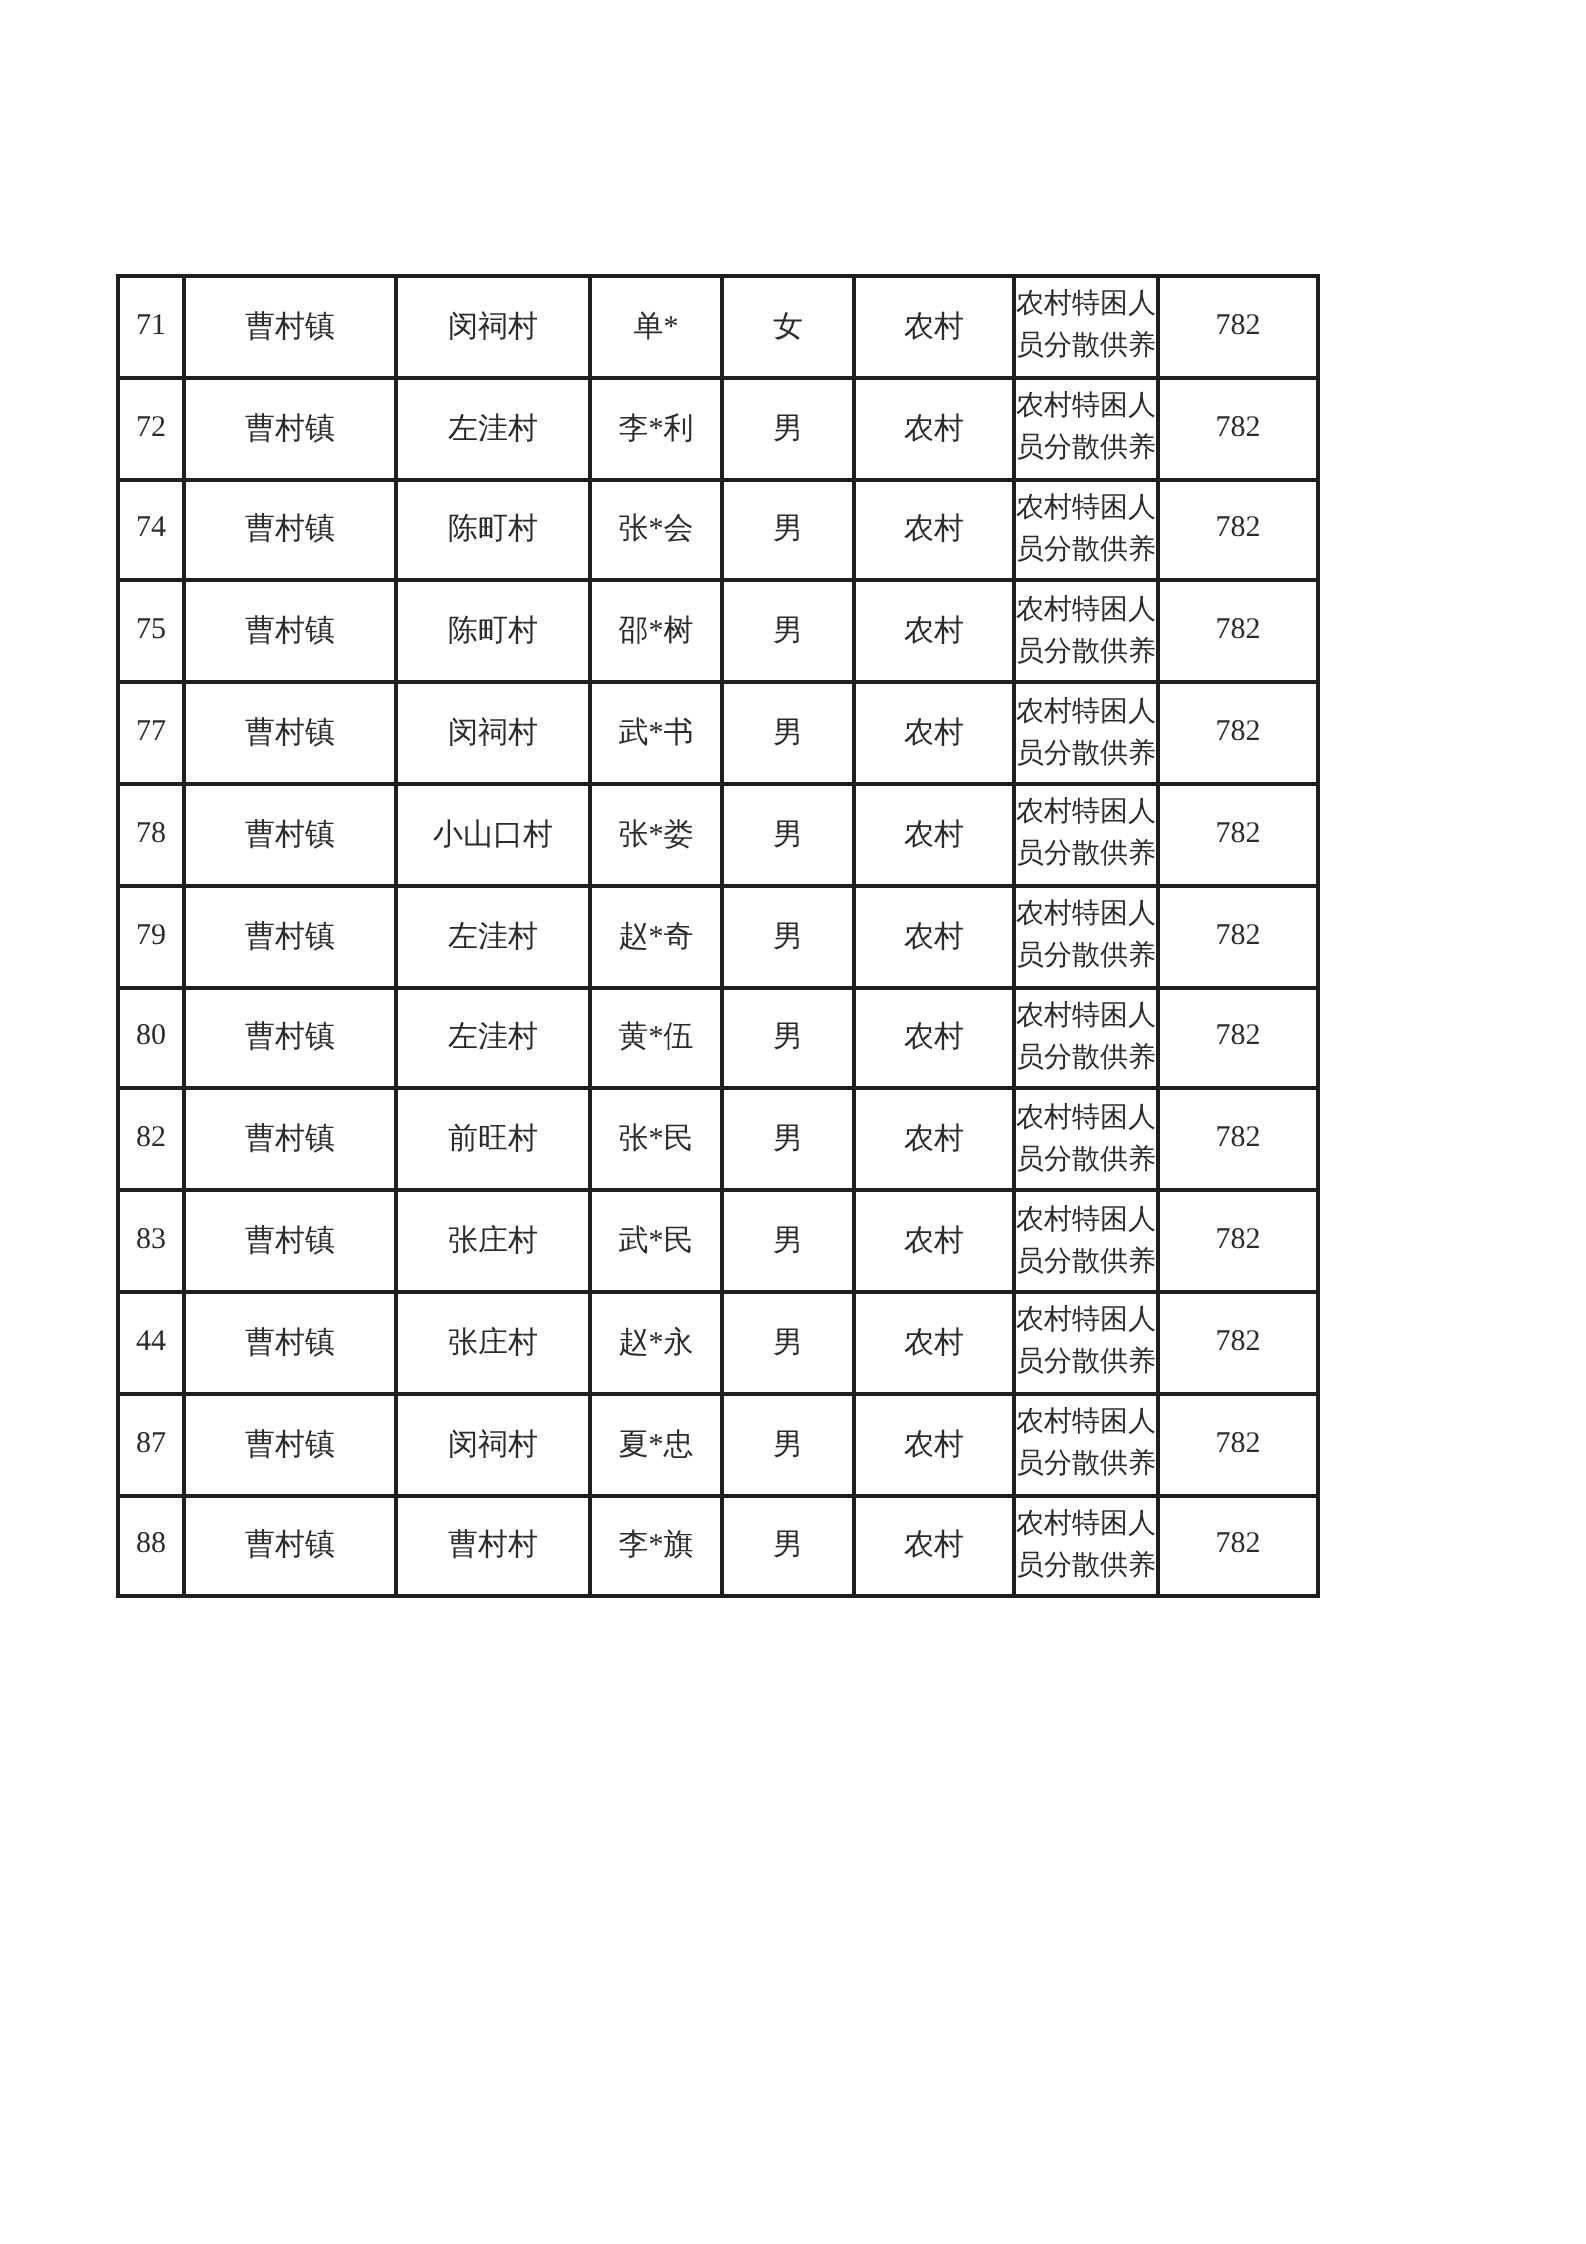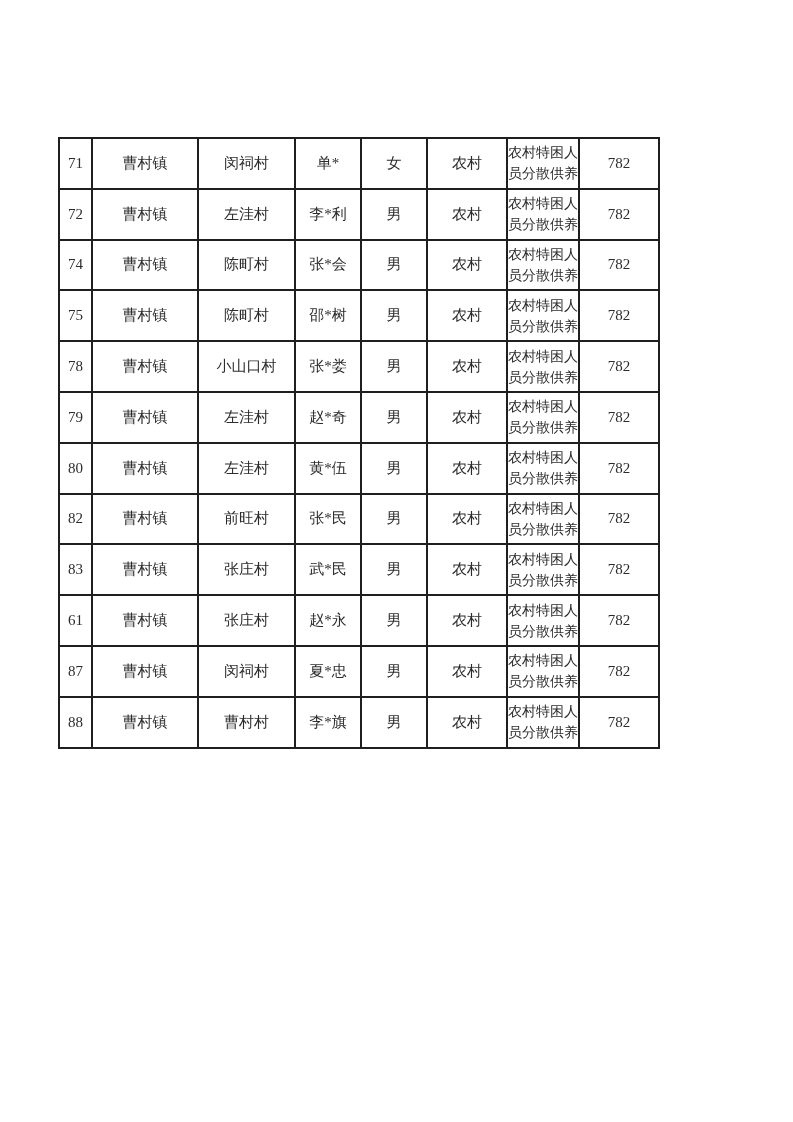--- a/index.html
+++ b/index.html
@@ -111,20 +111,32 @@
     <td class="pname">邵*树</td>
     <td class="gender">男</td>
     <td class="hukou">农村</td>
     <td class="category">
       <span class="cat-text">农村特困人员分散供养</span>
     </td>
     <td class="amount">782</td>
   </tr>
 
 
+  <tr>
+    <td class="serial">77</td>
+    <td class="town">曹村镇</td>
+    <td class="village">闵祠村</td>
+    <td class="pname">武*书</td>
+    <td class="gender">男</td>
+    <td class="hukou">农村</td>
+    <td class="category">
+      <span class="cat-text">农村特困人员分散供养</span>
+    </td>
+    <td class="amount">782</td>
+  </tr>
 
   <tr>
     <td class="serial">78</td>
     <td class="town">曹村镇</td>
     <td class="village">小山口村</td>
     <td class="pname">张*娄</td>
     <td class="gender">男</td>
     <td class="hukou">农村</td>
     <td class="category">
       <span class="cat-text">农村特困人员分散供养</span>
@@ -179,21 +191,21 @@
     <td class="pname">武*民</td>
     <td class="gender">男</td>
     <td class="hukou">农村</td>
     <td class="category">
       <span class="cat-text">农村特困人员分散供养</span>
     </td>
     <td class="amount">782</td>
   </tr>
 
   <tr>
-    <td class="serial">61</td>
+    <td class="serial">44</td>
     <td class="town">曹村镇</td>
     <td class="village">张庄村</td>
     <td class="pname">赵*永</td>
     <td class="gender">男</td>
     <td class="hukou">农村</td>
     <td class="category">
       <span class="cat-text">农村特困人员分散供养</span>
     </td>
     <td class="amount">782</td>
   </tr>

